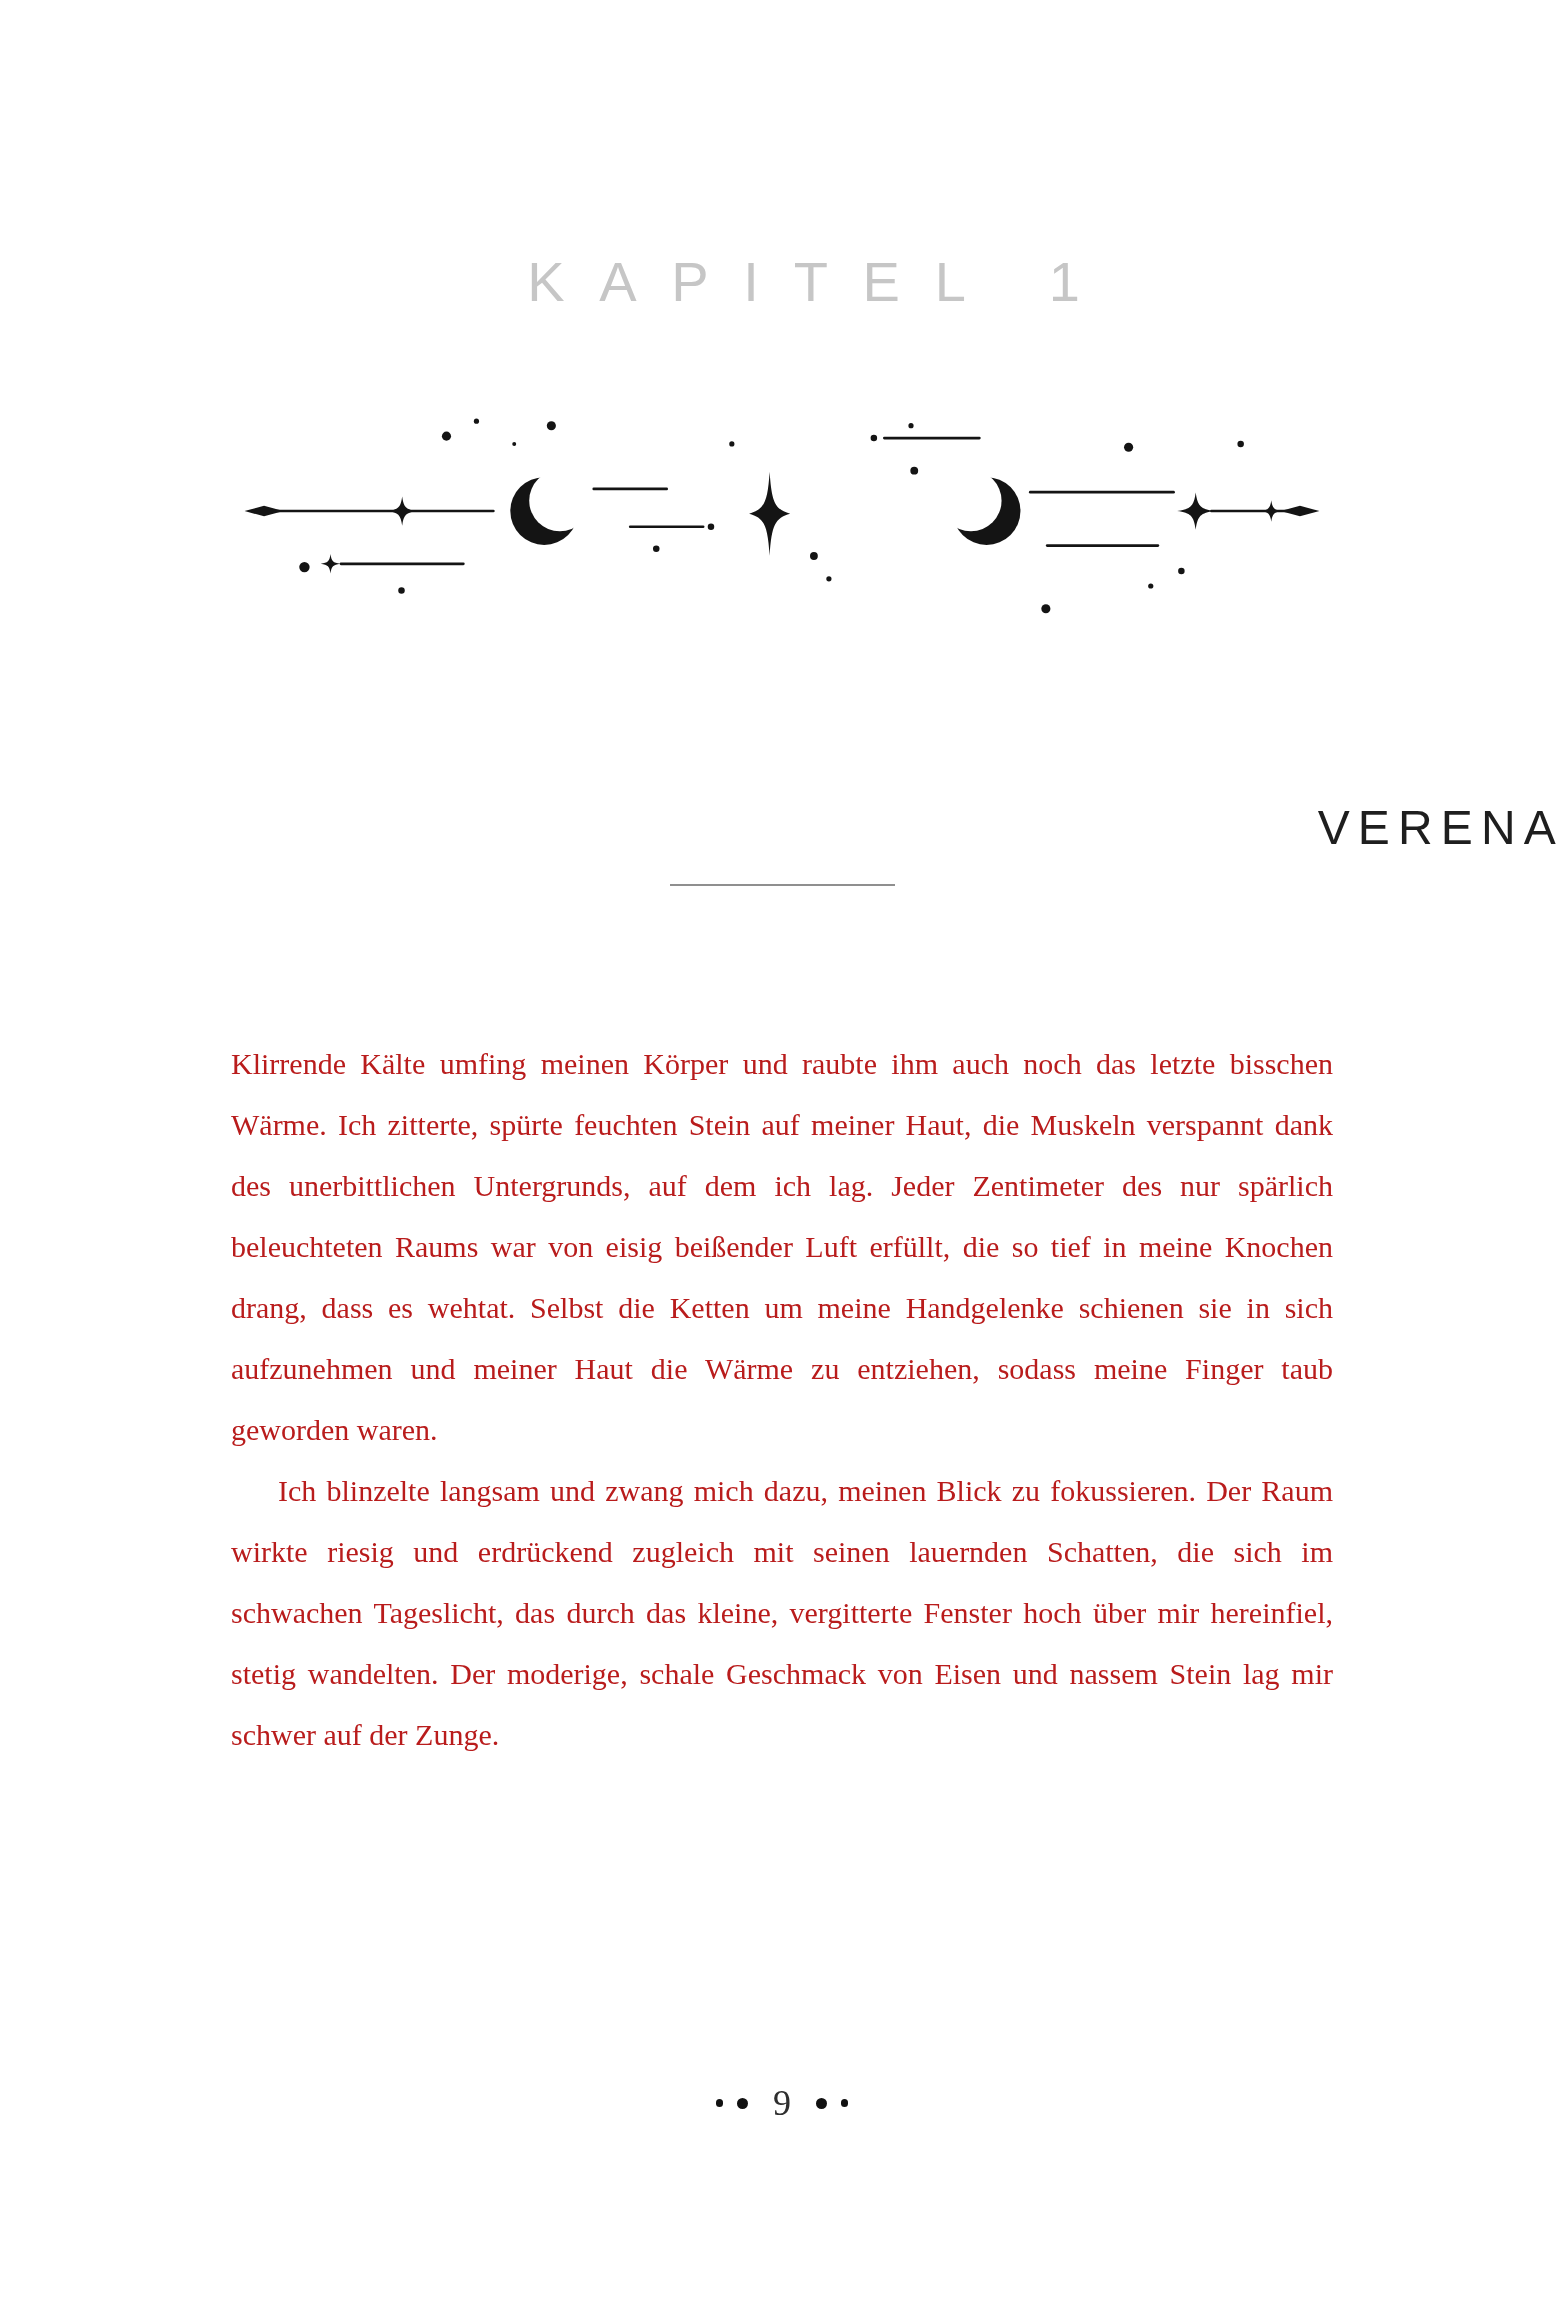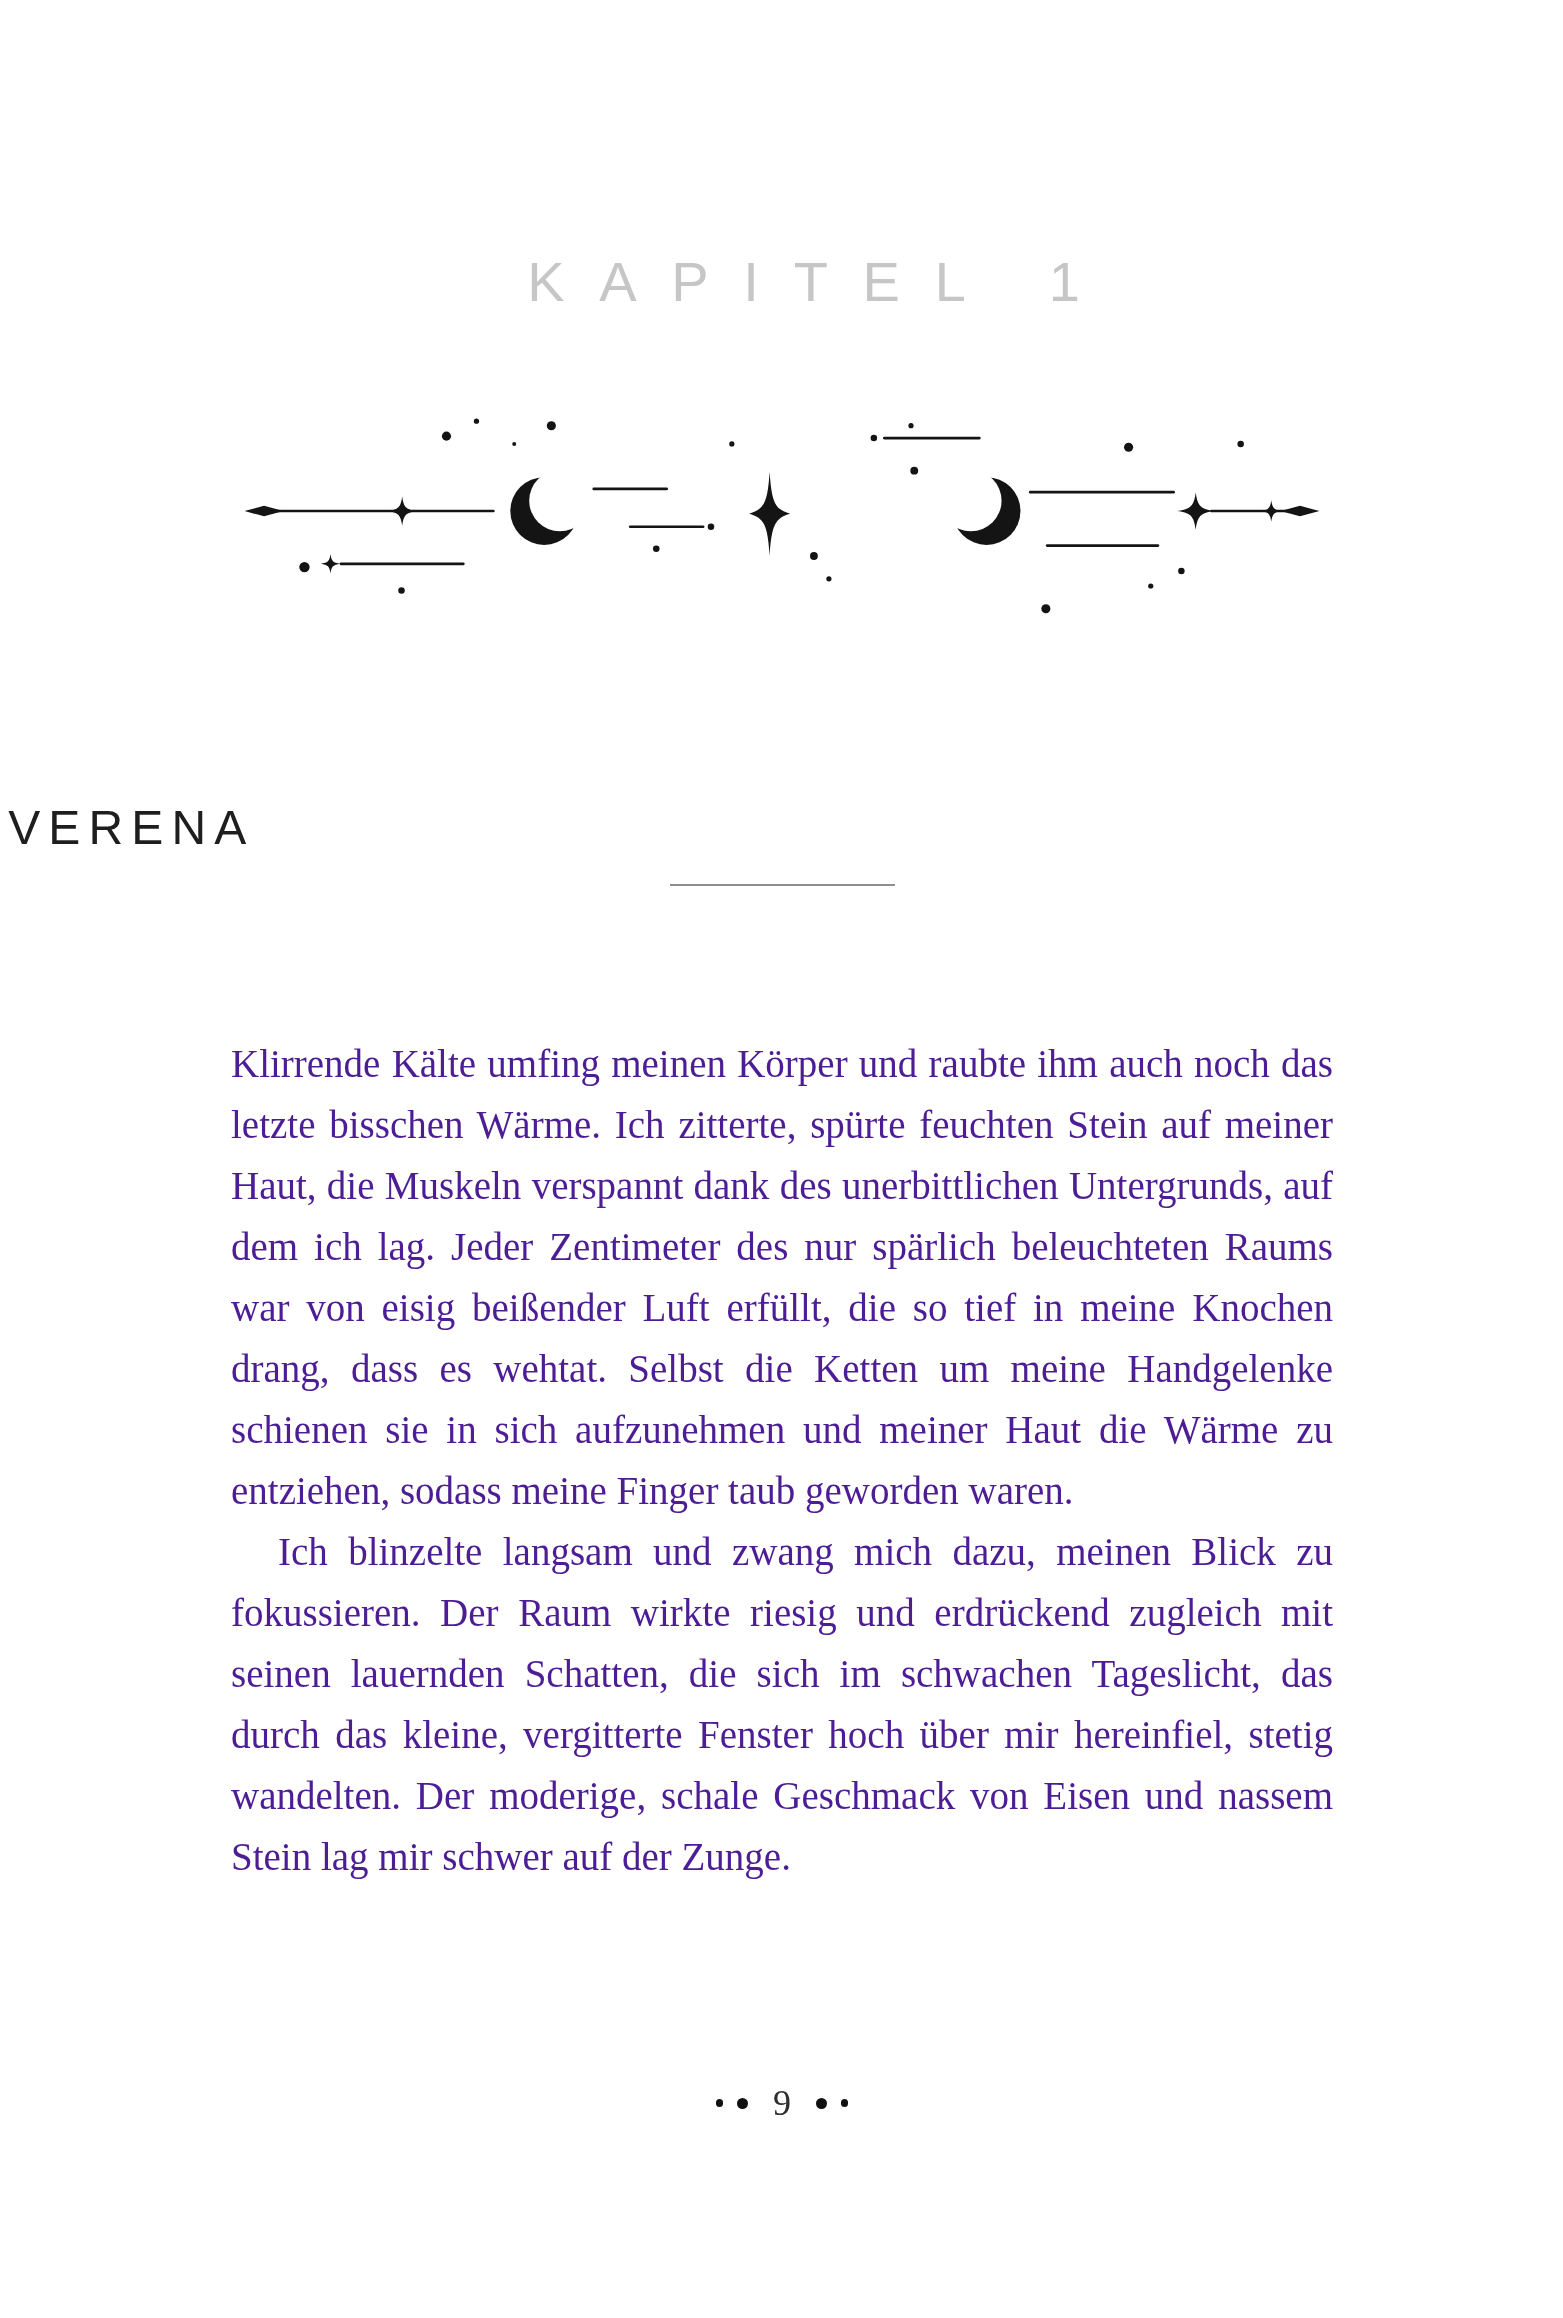--- a/index.html
+++ b/index.html
@@ -38,21 +38,21 @@
     transform: translateX(-50%);
     width: 1075px;
     height: 215px;
   }
 
   .section-title-wrap {
     position: absolute;
     top: 800px;
     left: 0;
     width: 100%;
-    text-align: left;
+    text-align: right;
   }
   .section-title {
     font-family: "Liberation Sans", sans-serif;
     font-weight: 500;
     font-size: 48px;
     letter-spacing: 0.17em;
     text-indent: 0.17em;
     color: #1e1e1e;
   }
   .title-rule {
@@ -63,24 +63,24 @@
   }
 
   .body-text {
     position: absolute;
     top: 1033px;
     left: 231px;
     width: 1102px;
   }
   .body-text p {
     font-family: "Liberation Serif", serif;
-    font-size: 39px;
+    font-size: 30px;
     line-height: 61px;
     text-align: justify;
-    color: #4c1d95;
+    color: #b91c1c;
     hyphens: auto;
     -webkit-hyphens: auto;
   }
   .body-text p.indent { text-indent: 47px; }
 
   .footer {
     position: absolute;
     top: 2082px;
     left: 0;
     width: 100%;

